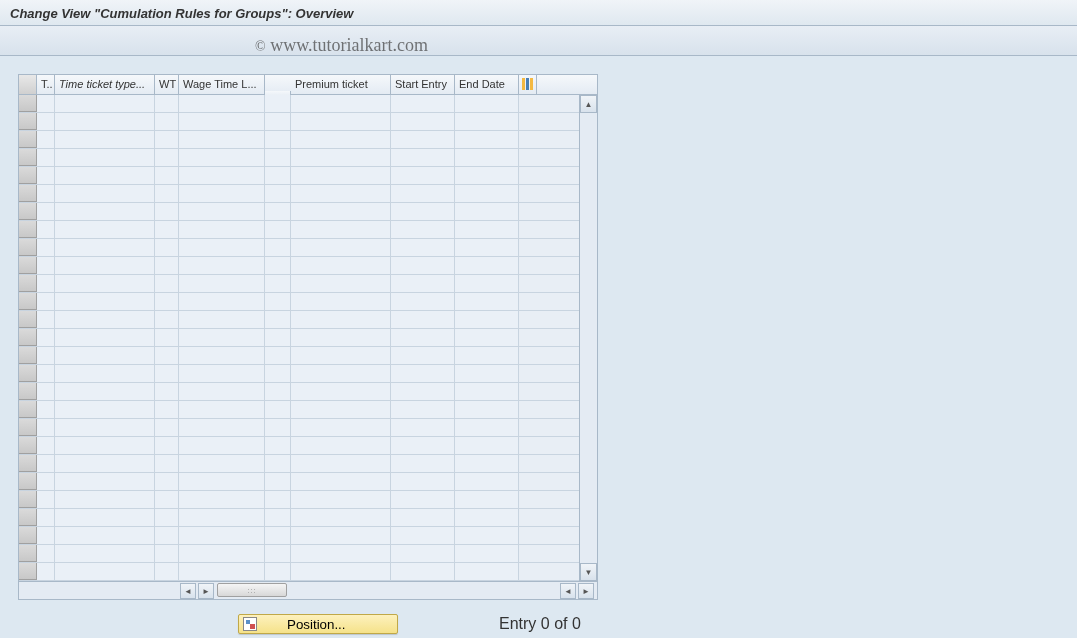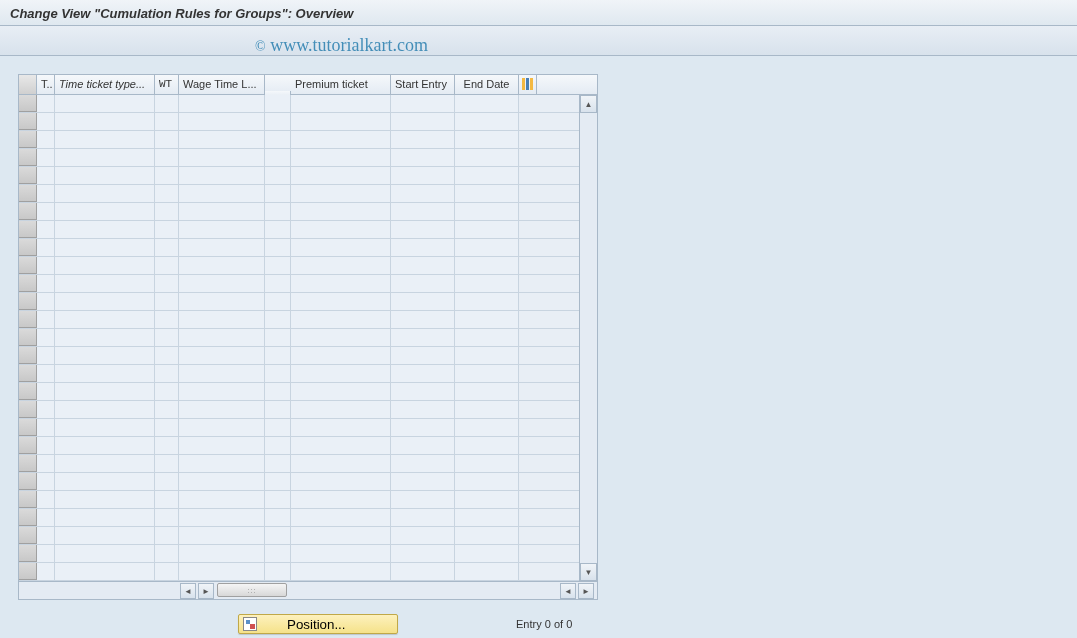--- a/index.html
+++ b/index.html
@@ -31,21 +31,21 @@
       border-bottom: 1px solid #a8b8c8;
       height: 30px;
       padding: 4px 10px;
       position: relative;
     }
     .watermark {
       position: absolute;
       left: 255px;
       top: 35px;
       font-size: 18px;
-      color: #0369a1;
+      color: #404040;
       opacity: 0.7;
       font-family: Georgia, serif;
       z-index: 100;
     }
     .watermark-c {
       font-size: 14px;
     }
     .content-area {
       padding: 18px;
       position: relative;
@@ -68,26 +68,26 @@
       font-size: 11px;
       color: #333;
       overflow: hidden;
       white-space: nowrap;
       text-overflow: clip;
       background: linear-gradient(to bottom, #f5f8fb, #e4ebf3);
     }
     .th-select { width: 18px; background: linear-gradient(to bottom, #e8e8e8, #d0d0d0); }
     .th-t { width: 18px; }
     .th-tickettype { width: 100px; font-style: italic; }
-    .th-wt { width: 24px; font-family: Liberation Mono, monospace; }
+    .th-wt { width: 24px; }
     .th-wagetypel { width: 86px; }
     .th-pfo { width: 26px; margin-top: 16px; }
     .th-premium { width: 100px; }
     .th-startdate { width: 64px; }
-    .th-enddate { width: 64px; text-align: center; }
+    .th-enddate { width: 64px; }
     .th-config { width: 18px; padding: 2px; }
     .table-body-wrapper {
       display: flex;
     }
     .table-body {
       flex: 1;
     }
     .tr {
       display: flex;
       height: 18px;
@@ -183,21 +183,20 @@
       height: 14px;
       display: inline-block;
     }
     .config-icon svg rect.o { fill: #f4b942; }
     .config-icon svg rect.b { fill: #4a7fb5; }
     .bottom-bar {
       margin-top: 14px;
       display: flex;
       align-items: center;
       padding-left: 220px;
-      gap: 48px;
     }
     .position-btn {
       display: flex;
       align-items: center;
       background: linear-gradient(to bottom, #fdf1bd, #f5e28a);
       border: 1px solid #c0a848;
       border-radius: 2px;
       padding: 2px 10px 2px 4px;
       height: 20px;
       cursor: pointer;
@@ -221,22 +220,22 @@
       background: #5a8fc8;
     }
     .position-btn .pos-icon::after {
       content: "";
       position: absolute;
       right: 1px; bottom: 1px;
       width: 5px; height: 5px;
       background: #d05050;
     }
     .entry-status {
-      margin-left: 70px;
-      font-size: 11px;
+      margin-left: 101px;
+      font-size: 16px;
       color: #333;
     }
     .hscroll-right-group {
       display: flex;
       margin-left: auto;
       margin-right: 2px;
     }
   </style>
 </head>
 <body>

